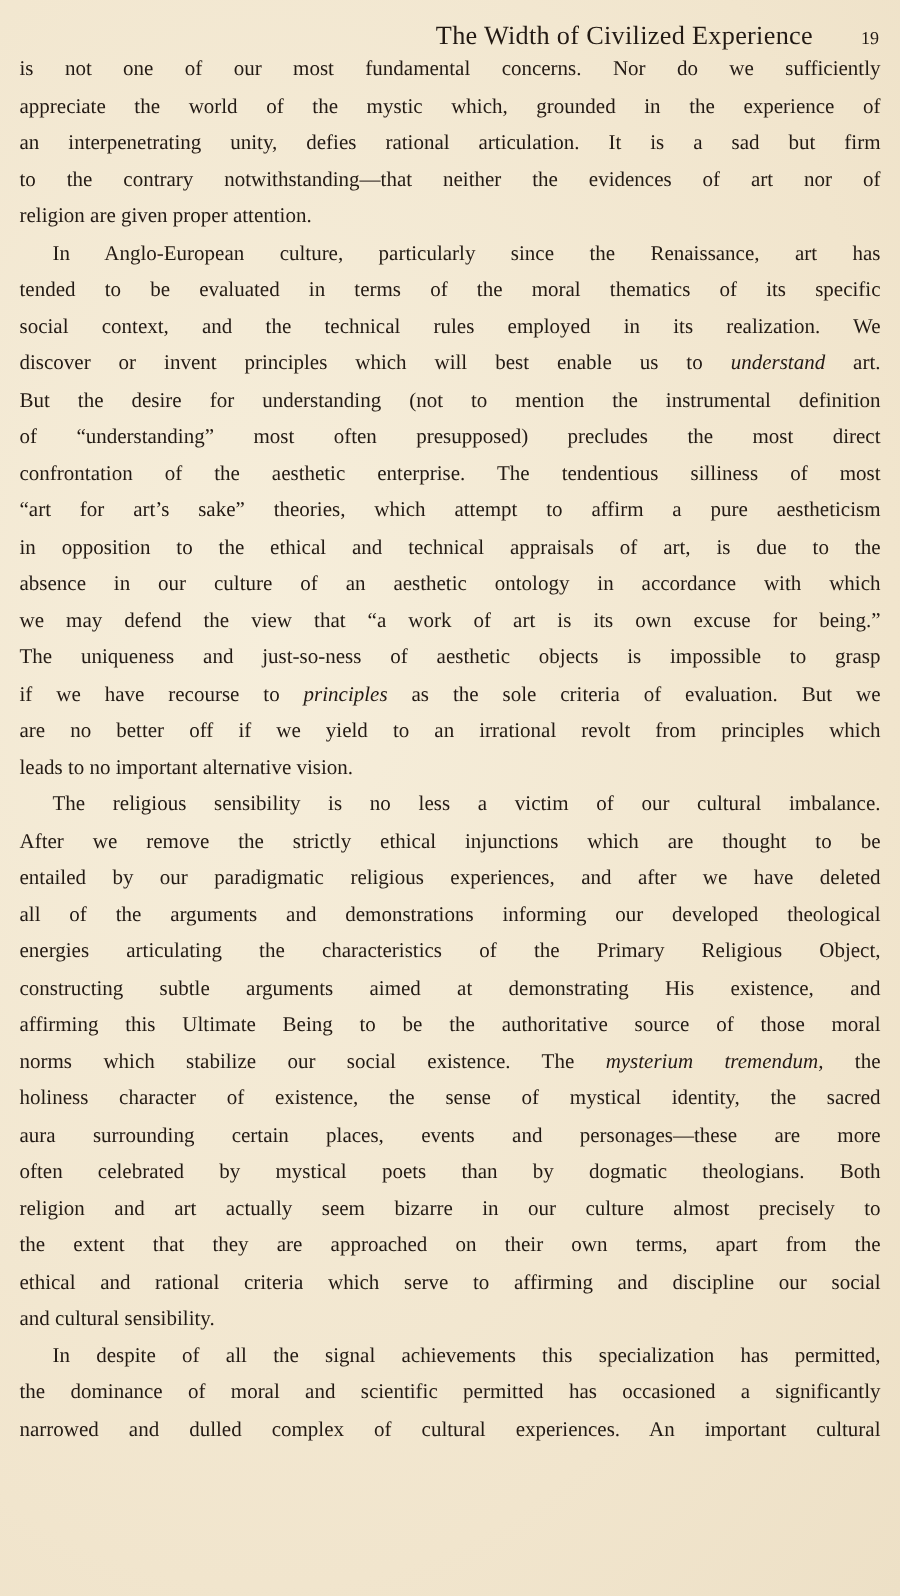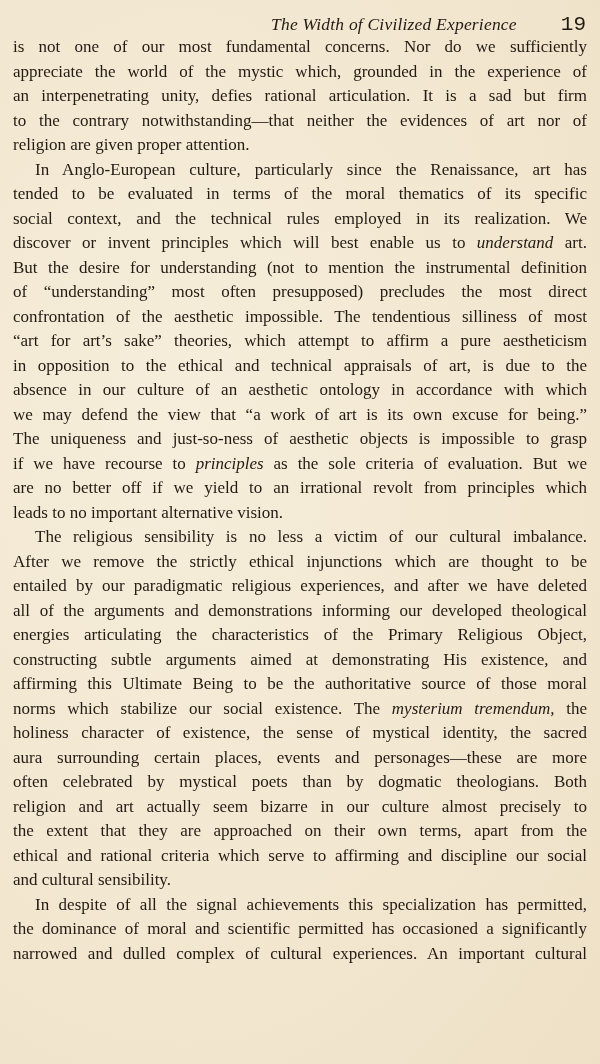--- a/index.html
+++ b/index.html
@@ -9,25 +9,25 @@
     font-family:"Liberation Serif", "DejaVu Serif", serif;
     color:#231a14;
   }
   .page { position:relative; width:600px; height:1064px;
     background: radial-gradient(ellipse at 30% 40%, #f6eedb 0%, #f1e5cd 70%, #ede0c6 100%); }
   .running-head {
     position:absolute; top:13px; left:0; right:14px; height:26px;
     display:flex; justify-content:flex-end; align-items:baseline;
     font-size:17.5px;
   }
-  .running-title { font-style:italic; margin-right:44px; letter-spacing:0.2px; }
-  .page-number { font-size:21px;font-family:Liberation Mono, monospace; }
+  .running-title { margin-right:32px; letter-spacing:0.2px; }
+  .page-number { font-size:12px; }
   .body-text {
     position:absolute; top:35px; left:13px; width:574px;
-    font-size:17px; line-height:24.5px;
+    font-size:14px; line-height:24.5px;
   }
   .line {
     display:block; height:24.5px; white-space:nowrap;
     text-align:justify; text-align-last:justify;
   }
   .line.last { text-align-last:left; }
   .line.indent { padding-left:22px; }
   em { font-style:italic; }
 </style>
 </head>
@@ -46,21 +46,21 @@
         <span class="line">to the contrary notwithstanding—that neither the evidences of art nor of</span>
         <span class="line last">religion are given proper attention.</span>
       </div>
       <div>
         <span class="line indent">In Anglo-European culture, particularly since the Renaissance, art has</span>
         <span class="line">tended to be evaluated in terms of the moral thematics of its specific</span>
         <span class="line">social context, and the technical rules employed in its realization. We</span>
         <span class="line">discover or invent principles which will best enable us to <em>understand</em> art.</span>
         <span class="line">But the desire for understanding (not to mention the instrumental definition</span>
         <span class="line">of “understanding” most often presupposed) precludes the most direct</span>
-        <span class="line">confrontation of the aesthetic impossible. The tendentious silliness of most</span>
+        <span class="line">confrontation of the aesthetic enterprise. The tendentious silliness of most</span>
         <span class="line">“art for art’s sake” theories, which attempt to affirm a pure aestheticism</span>
         <span class="line">in opposition to the ethical and technical appraisals of art, is due to the</span>
         <span class="line">absence in our culture of an aesthetic ontology in accordance with which</span>
         <span class="line">we may defend the view that “a work of art is its own excuse for being.”</span>
         <span class="line">The uniqueness and just-so-ness of aesthetic objects is impossible to grasp</span>
         <span class="line">if we have recourse to <em>principles</em> as the sole criteria of evaluation. But we</span>
         <span class="line">are no better off if we yield to an irrational revolt from principles which</span>
         <span class="line last">leads to no important alternative vision.</span>
       </div>
       <div>

